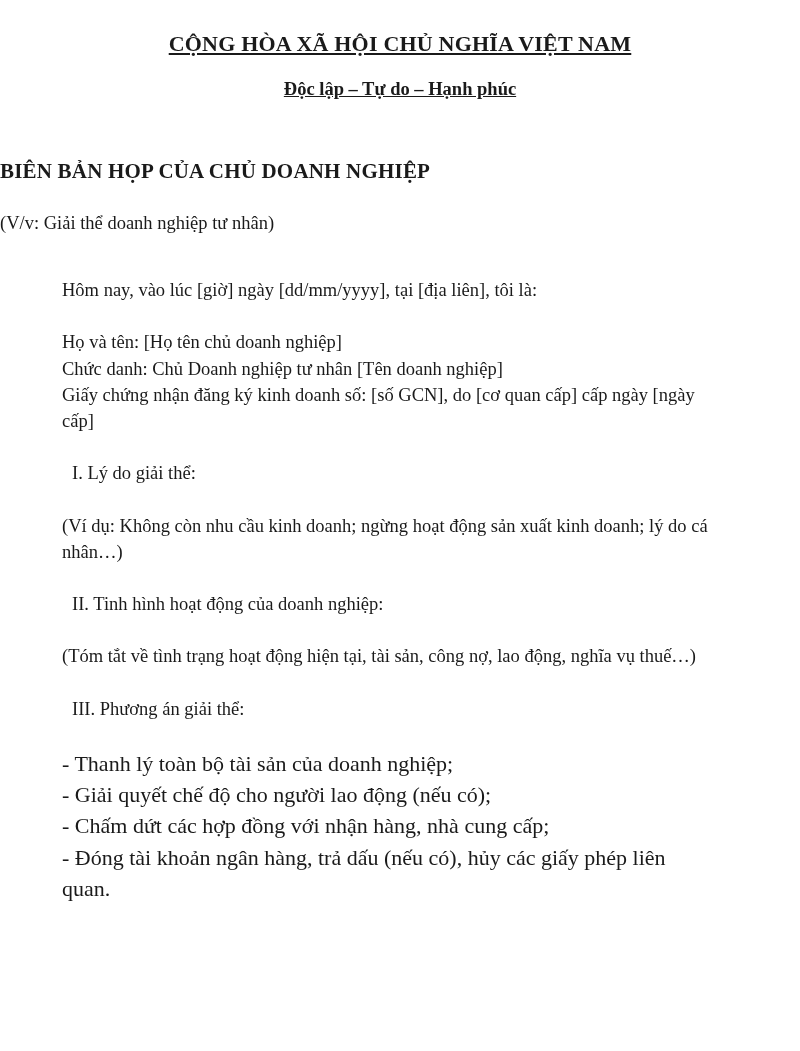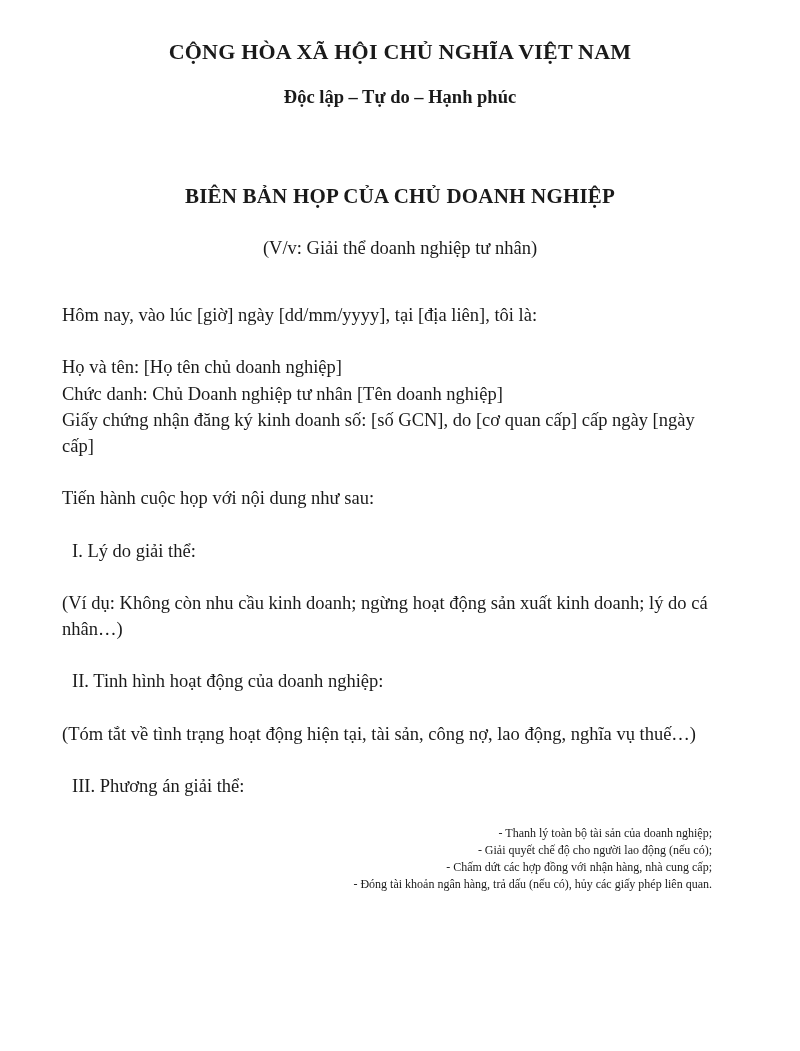--- a/index.html
+++ b/index.html
@@ -19,39 +19,39 @@
     width: 800px;
     height: 1051px;
     box-sizing: border-box;
     padding: 0;
     position: relative;
   }
 
   
   .national-header {
     text-align: center;
-    padding-top: 38px;
+    padding-top: 30px;
+    text-decoration: underline;
   }
   .national-title {
     font-size: 22px;
     font-weight: bold;
     letter-spacing: 0.2px;
     line-height: 1.25;
   }
   .motto {
     font-size: 18.5px;
     font-weight: bold;
     margin-top: 20px;
     line-height: 1.25;
   }
 
   
   .doc-title-block {
-    text-align: center;
-    margin-top: 74px;
+    margin-top: 57px;
   }
   .doc-title {
     font-size: 21px;
     font-weight: bold;
     letter-spacing: 0.2px;
     line-height: 1.3;
   }
   .doc-subtitle {
     font-size: 18.5px;
     font-weight: normal;
@@ -75,23 +75,22 @@
     margin-bottom: 0;
   }
   .block-tight {
     margin-bottom: 26px;
   }
   .block-tight .line {
     font-size: 18.5px;
     line-height: 1.42;
   }
   .list-block .line {
-    font-size: 12px;
+    font-size: 22px;
     line-height: 1.42;
-    text-align: right;
   }
   .section-heading {
     font-size: 18.5px;
     line-height: 1.42;
     margin: 0 0 26px 10px;
   }
 </style>
 </head>
 <body>
 
@@ -110,21 +109,20 @@
   <div class="body-area">
 
     <p class="para">Hôm nay, vào lúc [giờ] ngày [dd/mm/yyyy], tại [địa liên], tôi là:</p>
 
     <div class="block-tight">
       <div class="line">Họ và tên: [Họ tên chủ doanh nghiệp]</div>
       <div class="line">Chức danh: Chủ Doanh nghiệp tư nhân [Tên doanh nghiệp]</div>
       <div class="line">Giấy chứng nhận đăng ký kinh doanh số: [số GCN], do [cơ quan cấp] cấp ngày [ngày cấp]</div>
     </div>
 
-    <p class="para">Tiến hành cuộc họp với nội dung như sau:</p>
 
     <div class="section-heading">I. Lý do giải thể:</div>
     <p class="para">(Ví dụ: Không còn nhu cầu kinh doanh; ngừng hoạt động sản xuất kinh doanh; lý do cá nhân…)</p>
 
     <div class="section-heading">II. Tinh hình hoạt động của doanh nghiệp:</div>
     <p class="para">(Tóm tắt về tình trạng hoạt động hiện tại, tài sản, công nợ, lao động, nghĩa vụ thuế…)</p>
 
     <div class="section-heading">III. Phương án giải thể:</div>
     <div class="list-block">
       <div class="line">- Thanh lý toàn bộ tài sản của doanh nghiệp;</div>

